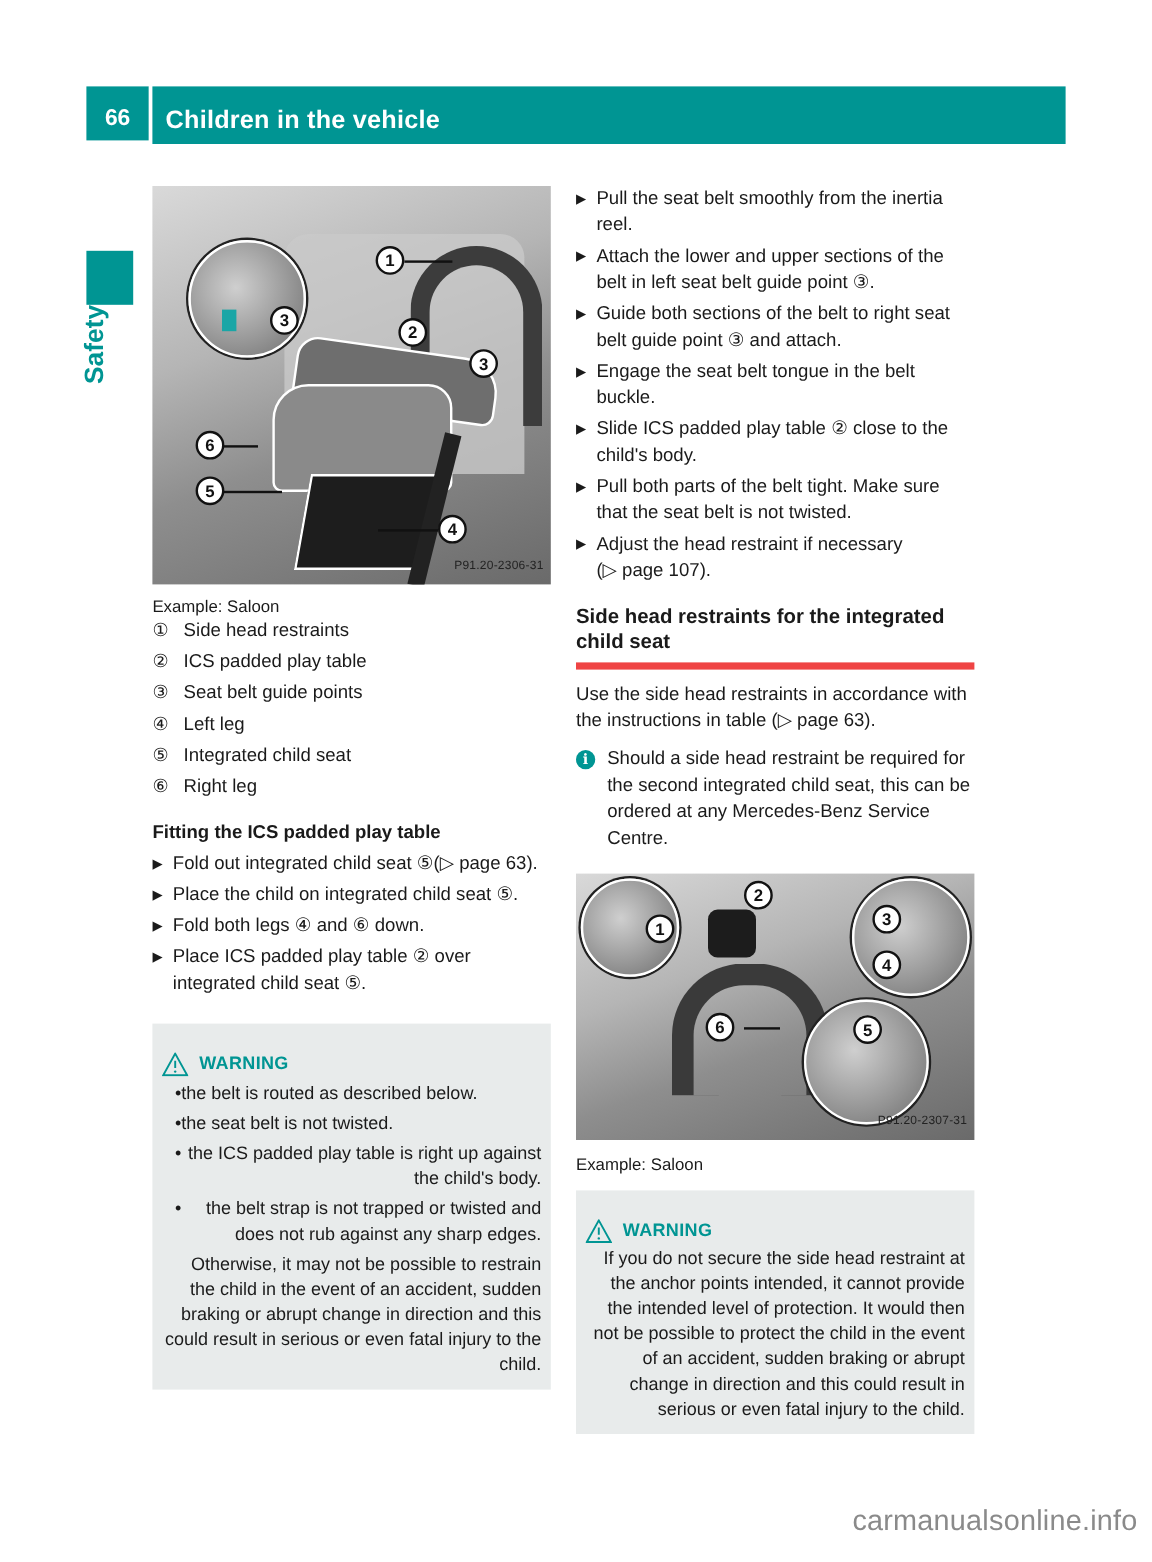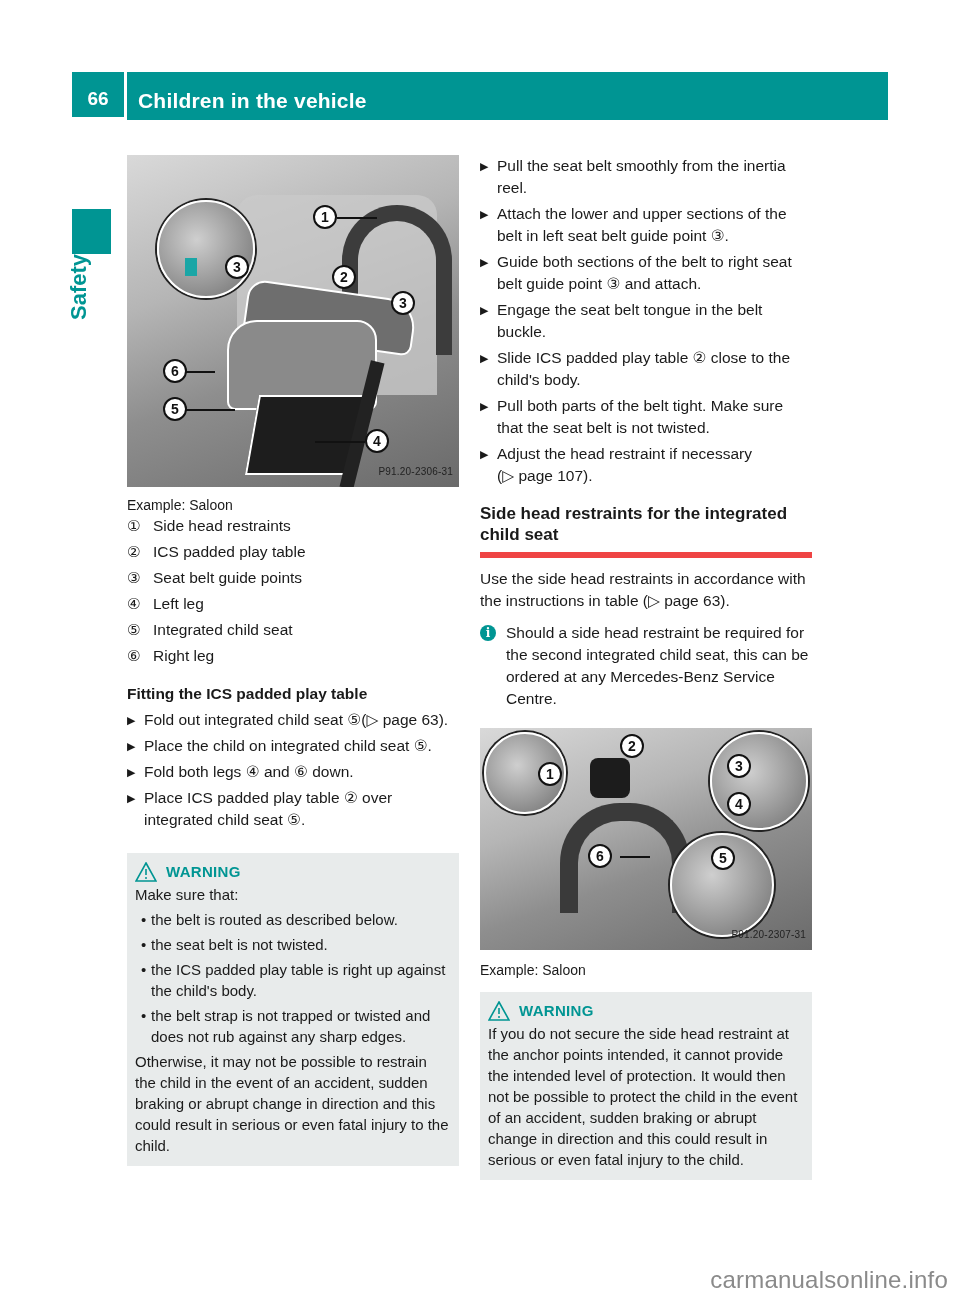--- a/index.html
+++ b/index.html
@@ -76,21 +76,21 @@
       font-family: "Liberation Sans", sans-serif; font-weight: bold; font-size: 15.5px;
       margin-top: 12px; line-height: 22px;
     }
     .step { display: flex; margin-top: 4px; }
     .step-arrow { width: 17px; flex: none; font-size: 11px; line-height: 22px; }
     .step-text { flex: 1; }
     .xref { white-space: nowrap; }
 
     
     .warning {
-      background: #e8ebeb; padding: 8px 8px 10px 8px; font-size: 15px; line-height: 21px;
+      background: #e8ebeb; padding: 23px 8px 10px 8px; font-size: 15px; line-height: 21px; text-align: right;
     }
     .warn-head { display: flex; align-items: center; margin-bottom: 2px; }
     .warn-icon { width: 22px; height: 20px; margin-right: 9px; }
     .warn-title {
       color: #009593; font-family: "Liberation Sans", sans-serif; font-weight: bold; font-size: 15px;
       letter-spacing: 0.3px;
     }
     .warn-bullet { display: flex; margin-top: 4px; padding-left: 6px; }
     .warn-dot { width: 10px; flex: none; }
     .warn-para { margin-top: 4px; }
@@ -100,21 +100,21 @@
       padding-bottom: 7px; border-bottom: 6px solid #ef4444; margin-top: 16px;
     }
     .info-note { display: flex; margin-top: 10px; }
     .info-icon {
       width: 16px; height: 16px; border-radius: 50%; background: #009593; color: #fff;
       font-family: "DejaVu Serif", serif; font-weight: bold; font-size: 12px;
       display: flex; align-items: center; justify-content: center; flex: none;
       margin-top: 3px; margin-right: 10px;
     }
     .footer-watermark {
-      position: absolute; right: 12px; bottom: 8px;
+      position: absolute; right: 12px; bottom: 20px;
       color: #8a8a8a; font-family: "Liberation Sans", sans-serif; font-size: 24px; letter-spacing: 0.2px; margin-left: 41px;
     }
   </style>
 </head>
 <body>
 
 <div class="header">
   <div class="page-num">66</div>
   <div class="header-gap"></div>
   <div class="header-title">Children in the vehicle</div>
@@ -207,21 +207,20 @@
 
   <div class="warning" style="margin-top:22px">
     <div class="warn-head">
       <svg class="warn-icon" viewBox="0 0 22 20">
         <path d="M11 1 L21 19 L1 19 Z" fill="none" stroke="#009593" stroke-width="1.6"></path>
         <line x1="11" y1="7" x2="11" y2="13" stroke="#009593" stroke-width="1.6"></line>
         <circle cx="11" cy="16" r="1" fill="#009593"></circle>
       </svg>
       <span class="warn-title">WARNING</span>
     </div>
-    <div>Make sure that:</div>
     <div class="warn-bullet">
       <span class="warn-dot">•</span>
       <span>the belt is routed as described below.</span>
     </div>
     <div class="warn-bullet">
       <span class="warn-dot">•</span>
       <span>the seat belt is not twisted.</span>
     </div>
     <div class="warn-bullet">
       <span class="warn-dot">•</span>

